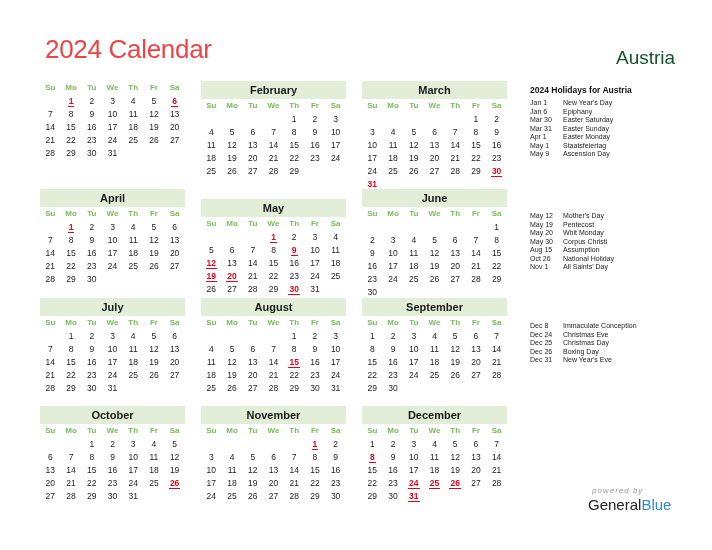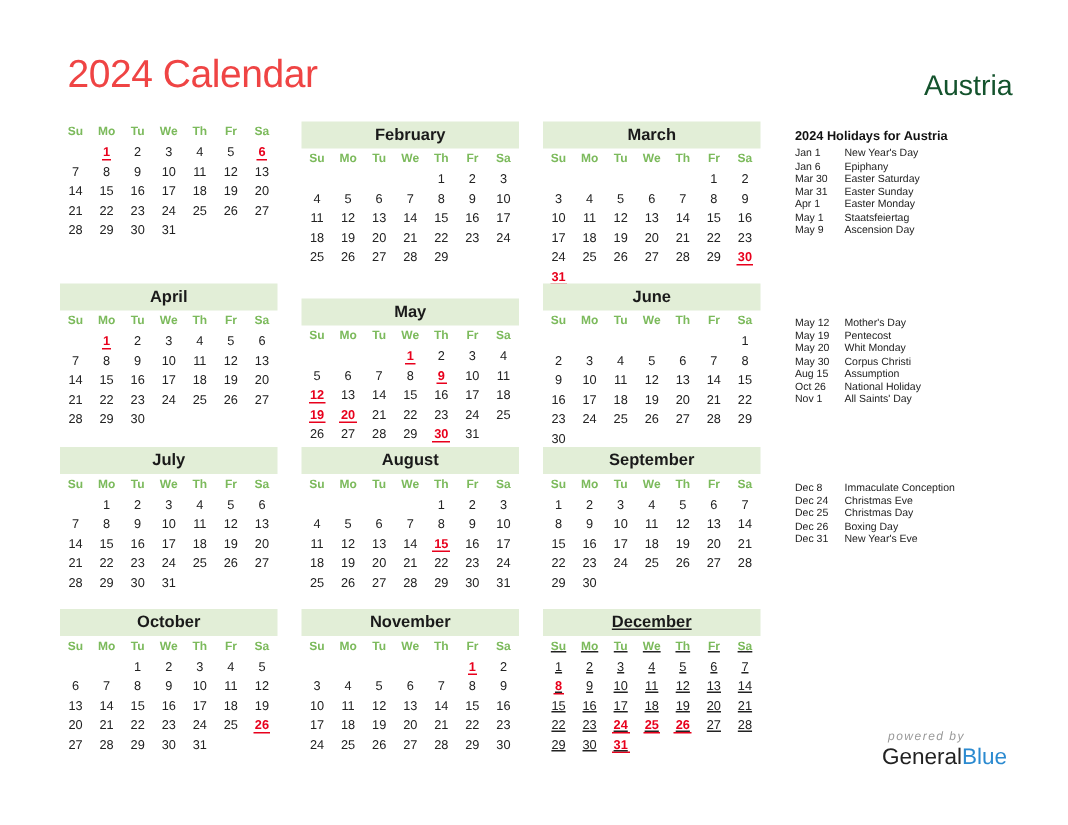--- a/index.html
+++ b/index.html
@@ -522,21 +522,21 @@
         <div class="day"><span>23</span></div>
         <div class="day"><span>24</span></div>
         <div class="day"><span>25</span></div>
         <div class="day"><span>26</span></div>
         <div class="day"><span>27</span></div>
         <div class="day"><span>28</span></div>
         <div class="day"><span>29</span></div>
         <div class="day"><span>30</span></div>
       </div>
     </div>
-    <div class="month" style="left: 362px; top: 406px; text-decoration: underline;">
+    <div class="month" style="left: 362px; top: 406px;">
       <div class="month-head">December</div>
       <div class="grid">
         <div class="dow">Su</div>
         <div class="dow">Mo</div>
         <div class="dow">Tu</div>
         <div class="dow">We</div>
         <div class="dow">Th</div>
         <div class="dow">Fr</div>
         <div class="dow">Sa</div>
         <div class="day"><span>1</span></div>

